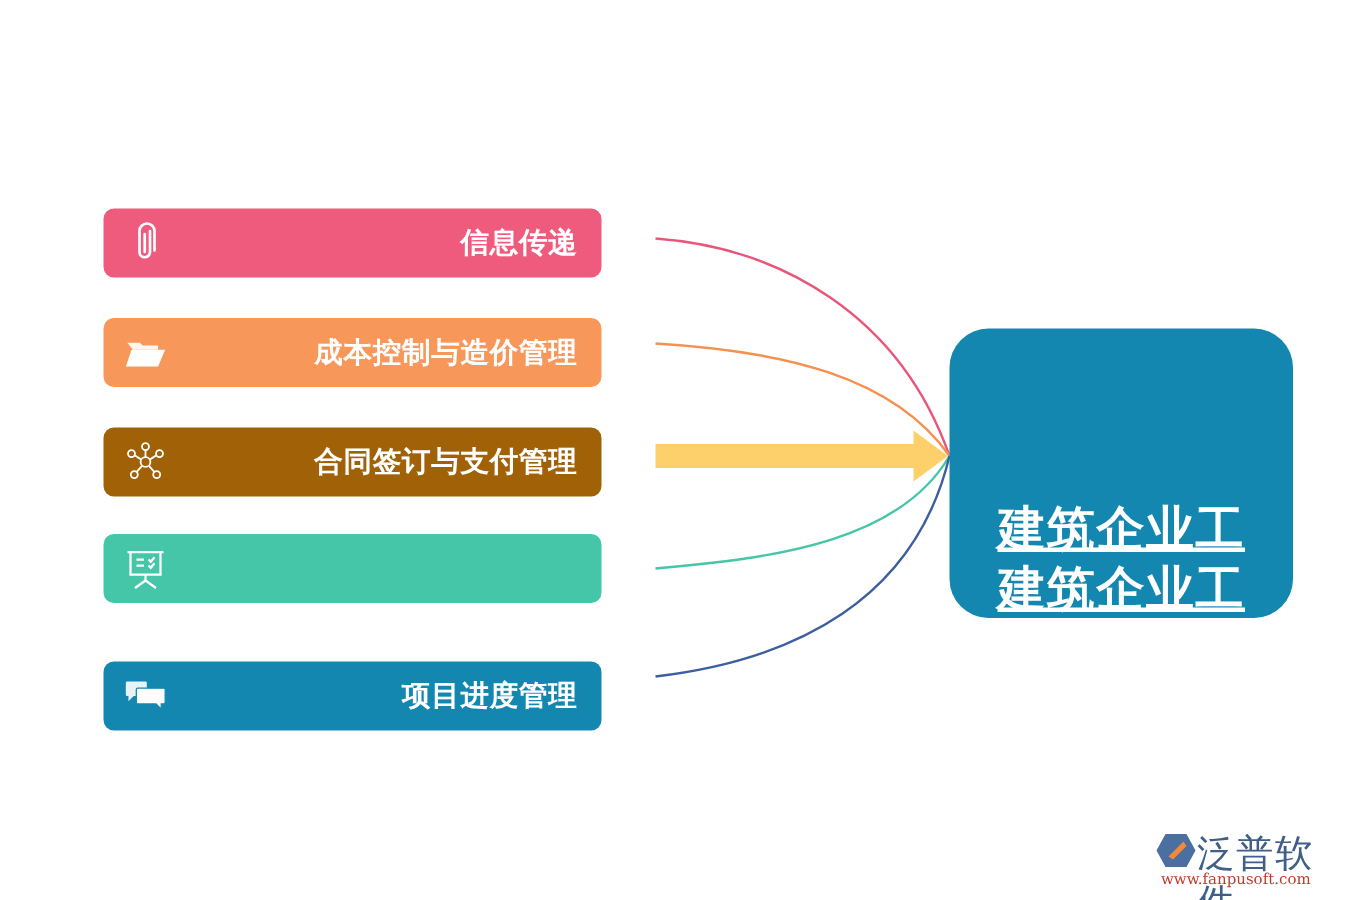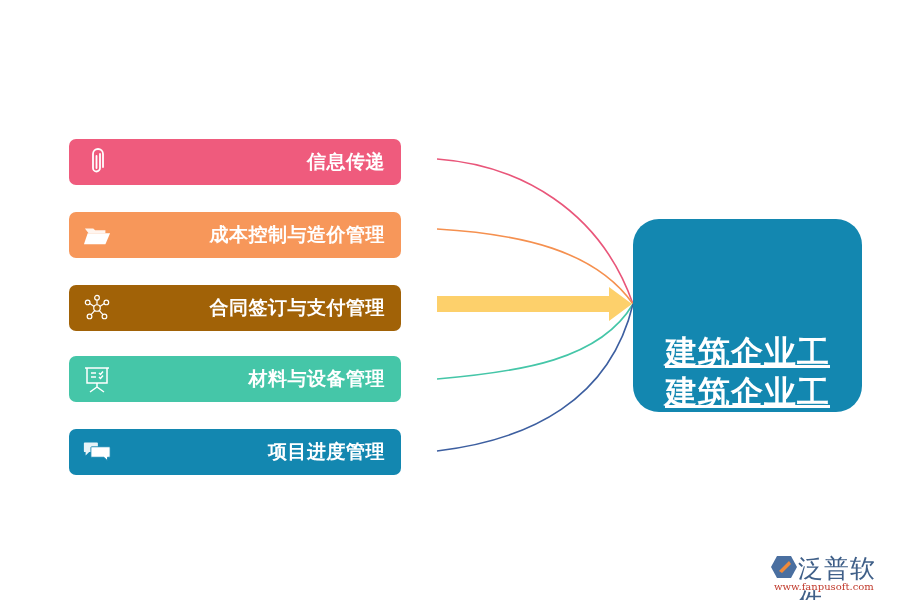--- a/index.html
+++ b/index.html
@@ -65,24 +65,23 @@
   <span class="label">合同签订与支付管理</span>
 </div>
 
 <div class="node" style="top:356px;background:#45c6a8;">
   <span class="icon">
     <svg width="28" height="28" viewBox="0 0 28 28" fill="none" stroke="#fff" stroke-width="1.5">
       <path d="M2,3 H26 M4,3 V18 H24 V3 M14,18 V22 M14,22 L7,27 M14,22 L21,27"></path>
       <path d="M8,8 H13 M8,12 H13 M16,8 L17.5,9.5 L20,6.5 M16,12 L17.5,13.5 L20,10.5"></path>
     </svg>
   </span>
-  <span class="label">材料与设备管理</span>
 </div>
 
-<div class="node" style="top:429px;background:#1387b0;">
+<div class="node" style="top:441px;background:#1387b0;">
   <span class="icon">
     <svg width="32" height="26" viewBox="0 0 32 26">
       <path d="M1,3 Q1,2 2,2 H16 Q17,2 17,3 V12 Q17,13 16,13 H7 L3,17 V13 H2 Q1,13 1,12 Z" fill="#fff" opacity="0.9"></path>
       <path d="M9,8 Q9,7 10,7 H30 Q31,7 31,8 V18 Q31,19 30,19 H28 V23 L24,19 H10 Q9,19 9,18 Z" fill="#fff" stroke="#1387b0" stroke-width="1"></path>
     </svg>
   </span>
   <span class="label">项目进度管理</span>
 </div>
 
 <div class="center">

